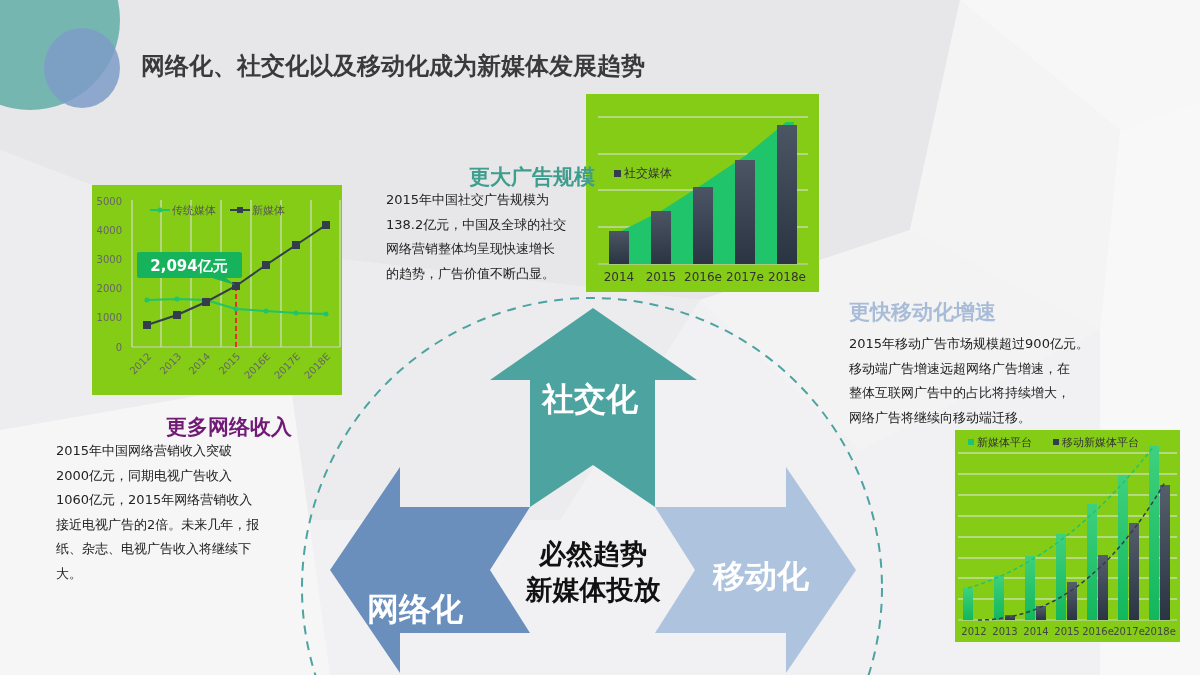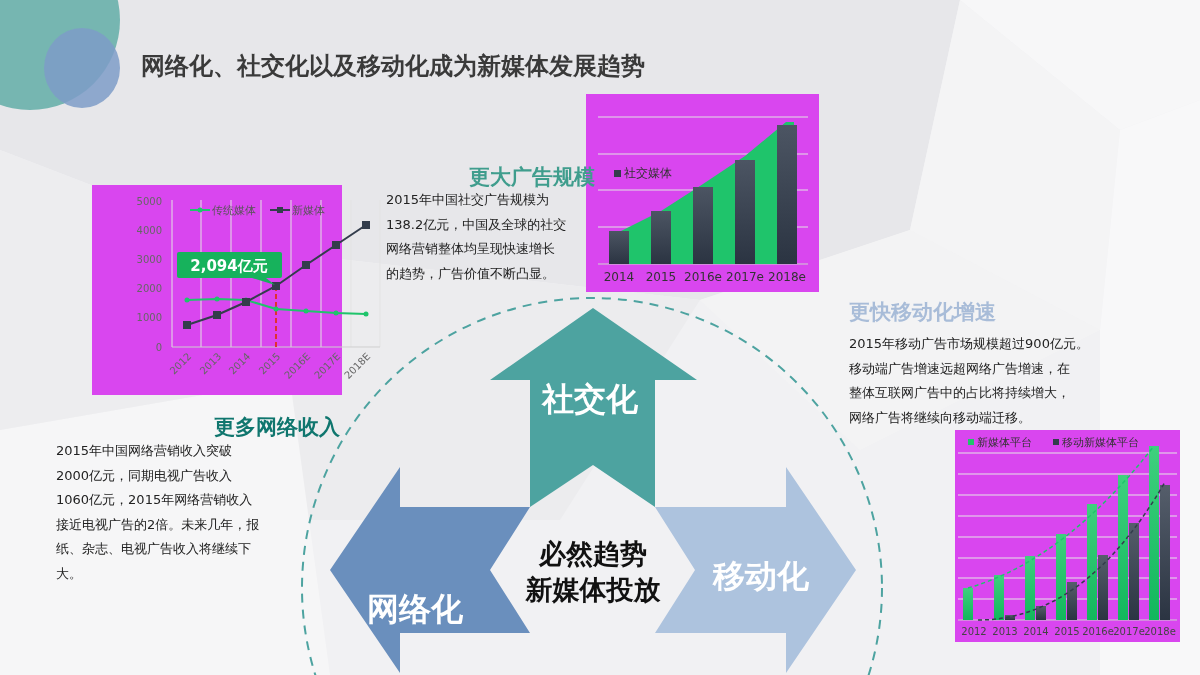--- a/index.html
+++ b/index.html
@@ -1,20 +1,20 @@
 <!DOCTYPE html>
 <html><head>
 <meta charset="utf-8">
 <style>
   * { margin:0; padding:0; box-sizing:border-box; }
   html, body { width:1200px; height:675px; overflow:hidden; }
   body { position:relative; background:#eeeef0; font-family:"DejaVu Sans","Liberation Sans",sans-serif; color:#222; }
   .bg { position:absolute; left:0; top:0; width:1200px; height:675px; }
   .title { position:absolute; left:141px; top:50px; font-size:24px; font-weight:bold; color:#3a3a3a; letter-spacing:0px; }
-  .card { position:absolute; background:#d946ef; }
+  .card { position:absolute; background:#84cc16; }
   .heading { position:absolute; font-size:21px; font-weight:bold; }
   .para { position:absolute; font-size:13px; line-height:24.5px; color:#222; }
   .para span { display:block; white-space:nowrap; }
   svg text { font-family:"DejaVu Sans","Liberation Sans",sans-serif; }
   .arrow-label { position:absolute; color:#fff; font-size:32px; font-weight:bold; white-space:nowrap; }
   .center-label { position:absolute; font-size:27px; font-weight:bold; color:#111; text-align:center; line-height:36px; white-space:nowrap; }
 </style>
 </head>
 <body>
 
@@ -48,21 +48,21 @@
 </svg>
 
 <div class="arrow-label" style="left:542px;top:378px;">社交化</div>
 <div class="arrow-label" style="left:367px;top:588px;font-family:Liberation Serif, serif;">网络化</div>
 <div class="arrow-label" style="left:713px;top:555px;">移动化</div>
 <div class="center-label" style="left:512px;top:536px;width:162px;">
   <div>必然趋势</div>
   <div>新媒体投放</div>
 </div>
 
-<div class="card" style="left:92px;top:185px;width:250px;height:210px;padding-left:40px;">
+<div class="card" style="left:92px;top:185px;width:250px;height:210px;">
   <svg width="250" height="210" viewBox="0 0 250 210">
 
     <g stroke="#e3e3e3" stroke-width="1">
       <line x1="40" y1="15" x2="40" y2="162"></line>
       <line x1="69" y1="15" x2="69" y2="162"></line>
       <line x1="99" y1="15" x2="99" y2="162"></line>
       <line x1="129" y1="15" x2="129" y2="162"></line>
       <line x1="159" y1="15" x2="159" y2="162"></line>
       <line x1="189" y1="15" x2="189" y2="162"></line>
       <line x1="219" y1="15" x2="219" y2="162"></line>
@@ -216,21 +216,21 @@
       <text x="50" y="205">2013</text>
       <text x="81" y="205">2014</text>
       <text x="112" y="205">2015</text>
       <text x="143" y="205">2016e</text>
       <text x="174" y="205">2017e</text>
       <text x="205" y="205">2018e</text>
     </g>
   </svg>
 </div>
 
-<div class="heading" style="left:166px;top:413px;color:#0f766e;margin-left:48px;">更多网络收入</div>
+<div class="heading" style="left:166px;top:413px;color:#701a75;">更多网络收入</div>
 <div class="para" style="left:56px;top:439px;">
   <span>2015年中国网络营销收入突破</span>
   <span>2000亿元，同期电视广告收入</span>
   <span>1060亿元，2015年网络营销收入</span>
   <span>接近电视广告的2倍。未来几年，报</span>
   <span>纸、杂志、电视广告收入将继续下</span>
   <span>大。</span>
 </div>
 
 <div class="heading" style="left:469px;top:163px;color:#3f9d8d;">更大广告规模</div>

